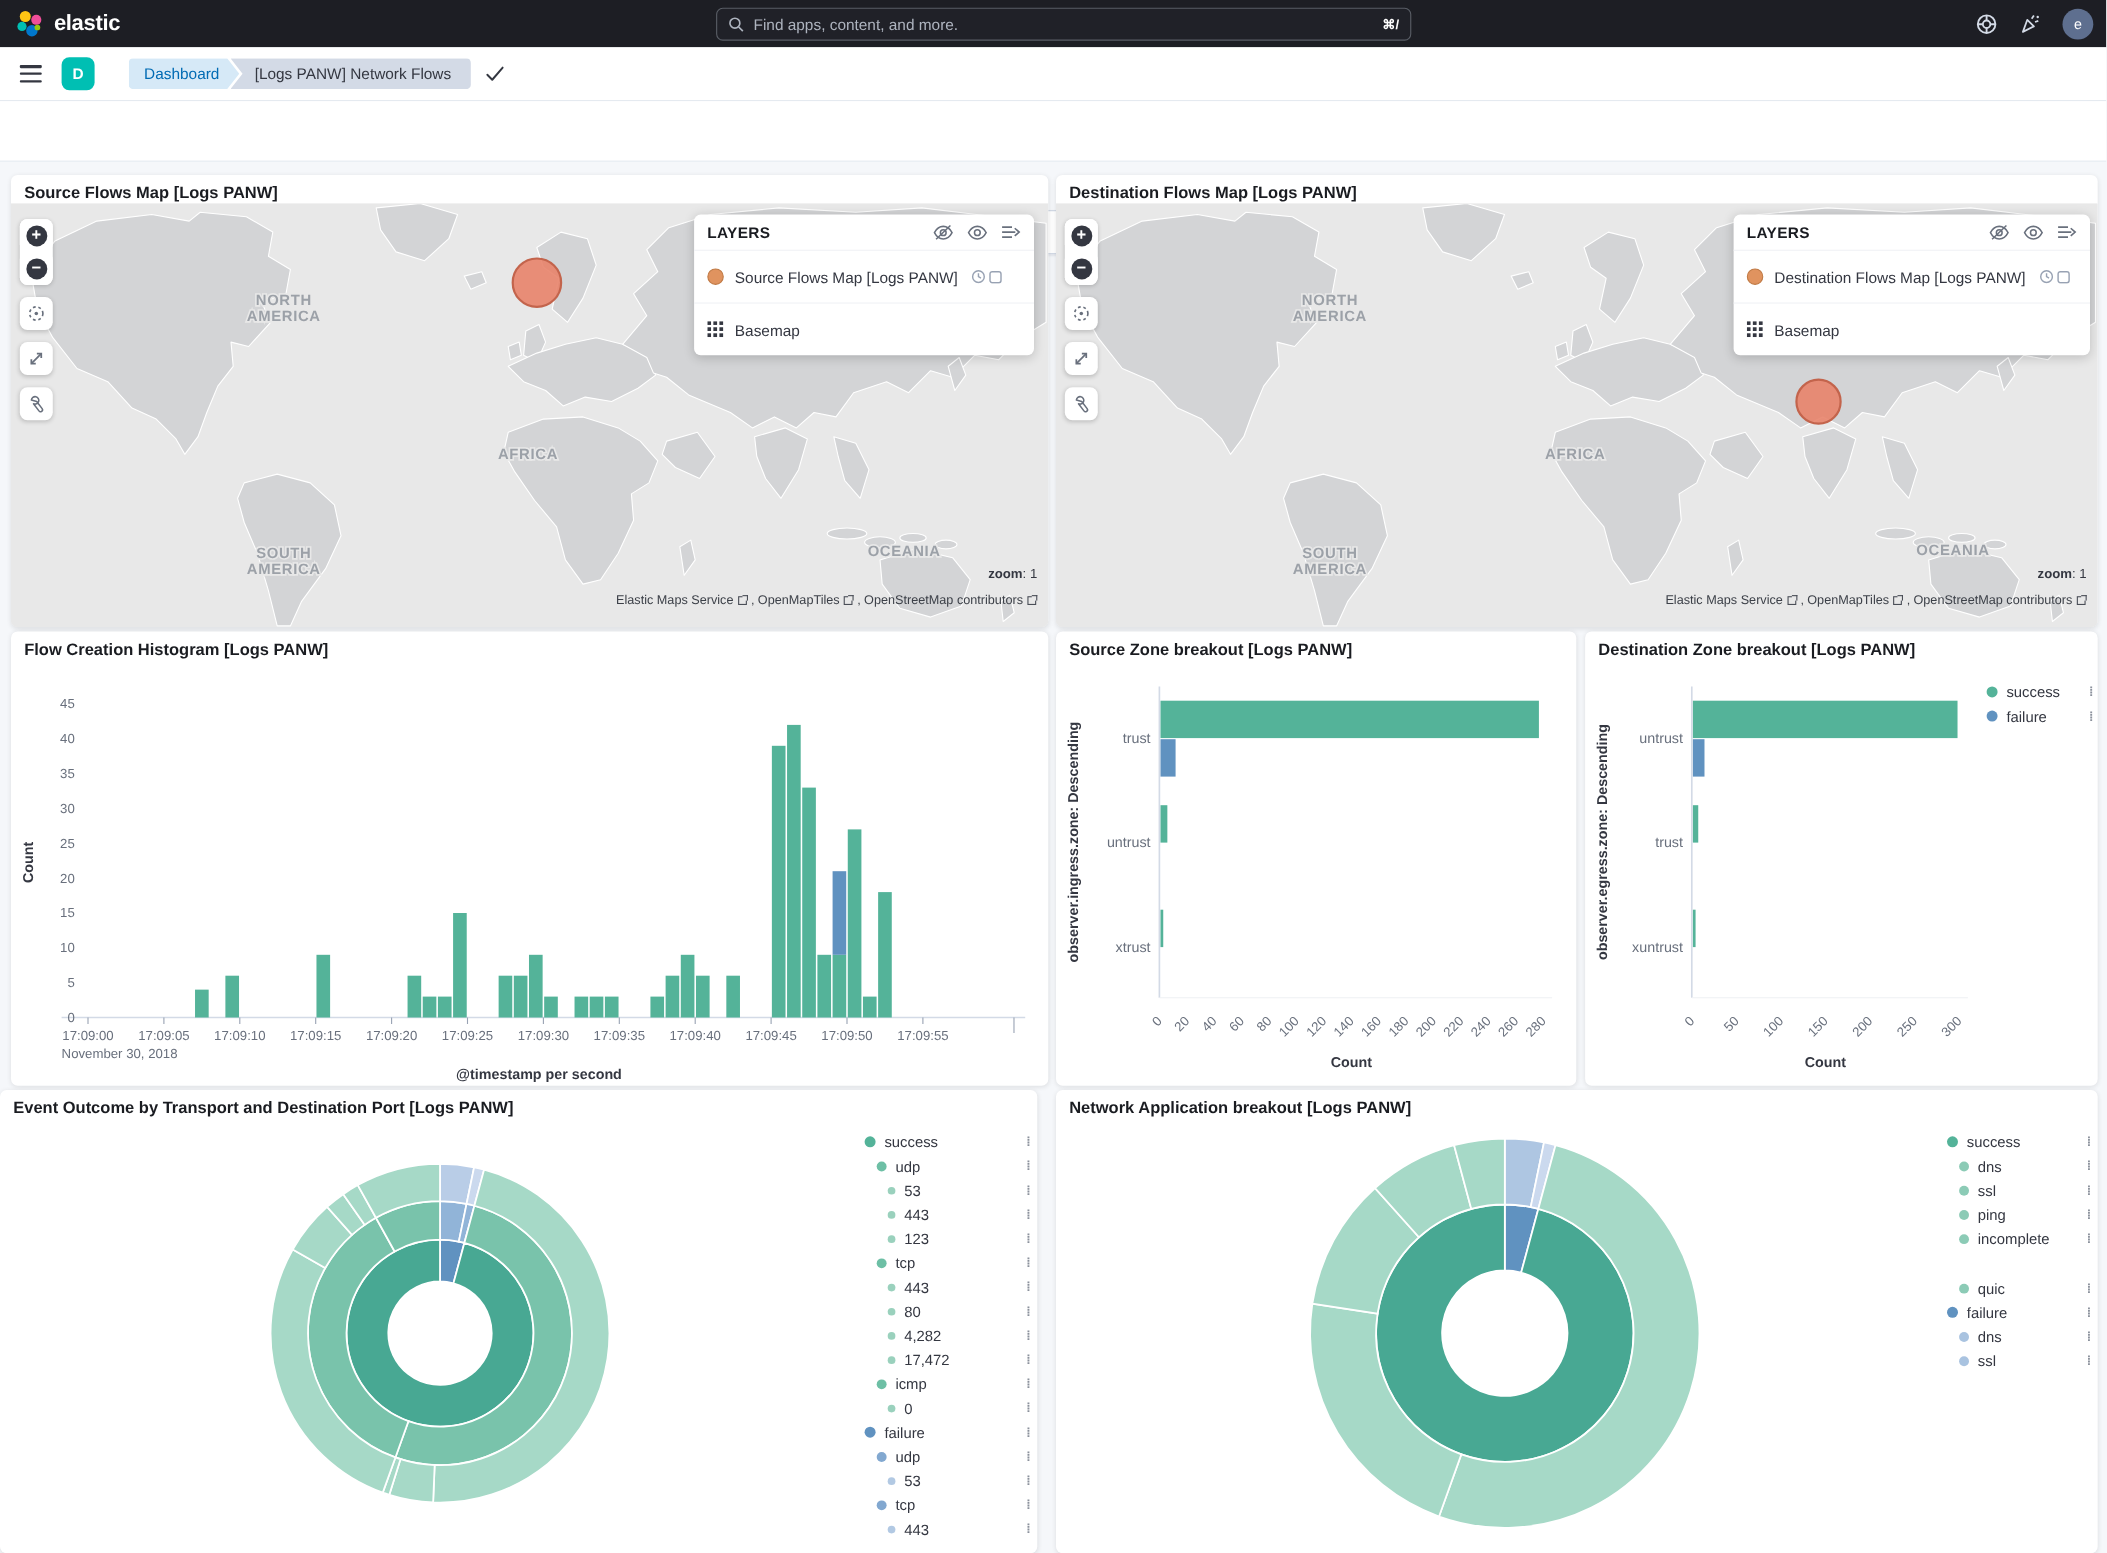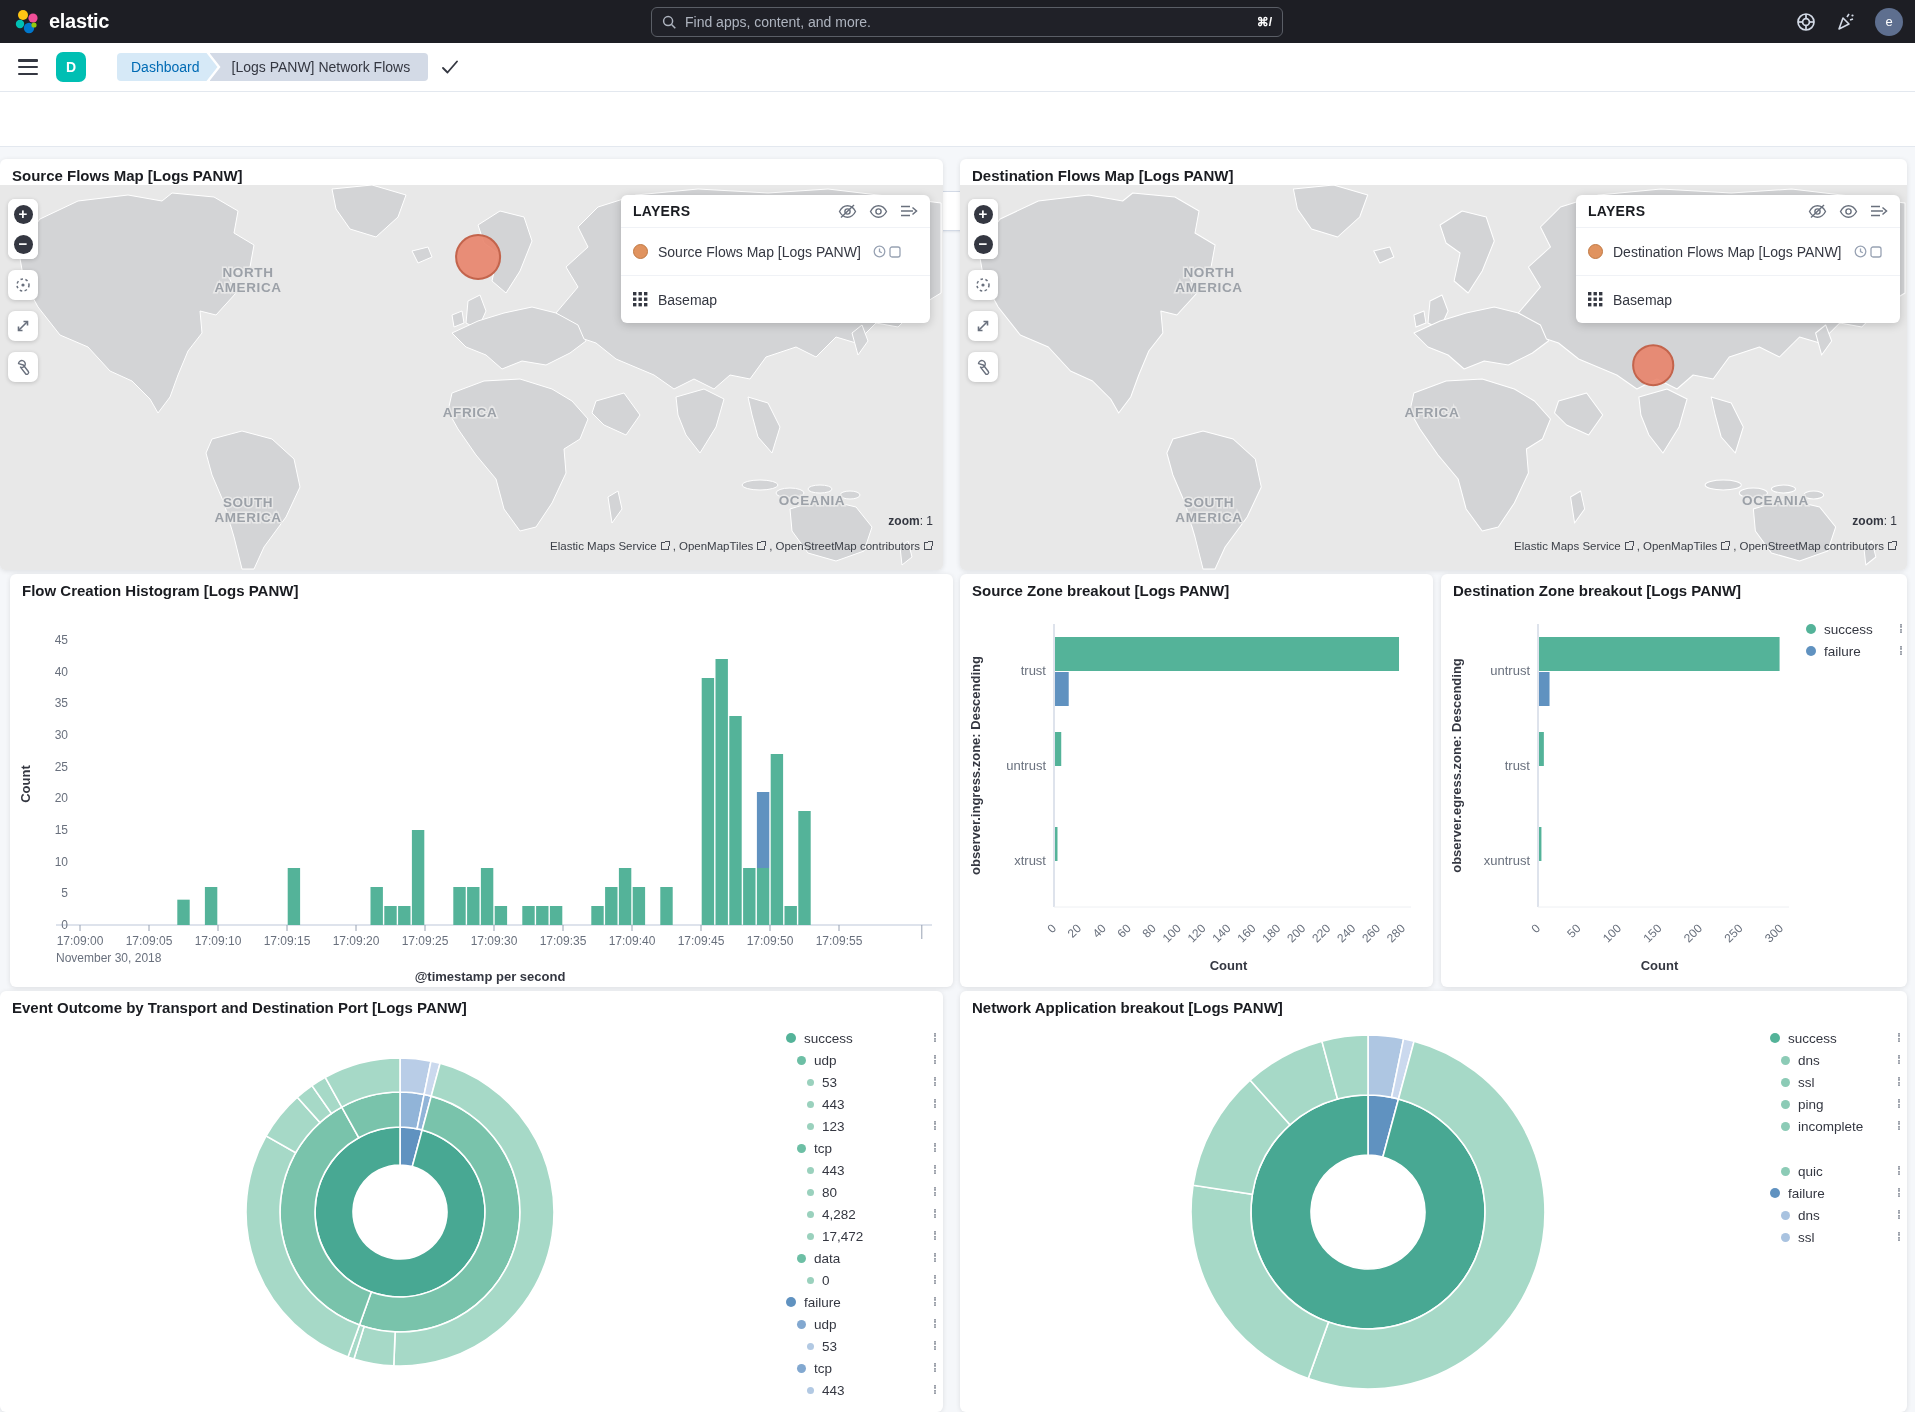--- a/index.html
+++ b/index.html
@@ -175,21 +175,21 @@
     </div>
     <button class="btn-refresh">
       <svg width="15" height="15" viewBox="0 0 16 16">
         <path d="M13.5,8 A5.5,5.5 0 1 1 8,2.5" fill="none" stroke="#006BB4" stroke-width="1.7" stroke-linecap="round"></path>
         <polygon points="8,0.2 8,4.8 11.2,2.5" fill="#006BB4"></polygon>
       </svg>
       <span>Refresh</span>
     </button>
   </div>
 
-  <div class="panel" style="left:0; top:159px; width:943px; height:411px;">
+  <div class="panel" style="left:10px; top:159px; width:943px; height:411px;">
     <div class="panel-title">Source Flows Map [Logs PANW]</div>
     <div class="map-viewport" id="map-source">
         <svg viewBox="0 0 943 385" preserveAspectRatio="none" class="world">
           <rect x="0" y="0" width="943" height="385" fill="#E8E8E8"></rect>
           <polygon points="18,62 40,34 78,16 128,10 162,16 172,8 214,12 238,26 234,48 254,60 250,82 228,90 236,108 216,130 200,126 202,148 188,166 178,190 170,212 158,228 150,214 132,196 110,186 88,162 60,150 38,122 24,96" fill="#D3D4D6" stroke="#FFFFFF" stroke-width="1" stroke-linejoin="round"></polygon>
           <polygon points="332,4 372,0 406,10 398,32 376,52 350,44 336,24" fill="#D3D4D6" stroke="#FFFFFF" stroke-width="1" stroke-linejoin="round"></polygon>
           <polygon points="212,254 242,246 272,254 294,274 300,302 286,332 264,362 254,384 242,384 234,352 224,318 212,290 206,268" fill="#D3D4D6" stroke="#FFFFFF" stroke-width="1" stroke-linejoin="round"></polygon>
           <polygon points="412,66 428,62 432,72 418,78" fill="#D3D4D6" stroke="#FFFFFF" stroke-width="1" stroke-linejoin="round"></polygon>
           <polygon points="468,116 480,110 486,126 478,144 466,138" fill="#D3D4D6" stroke="#FFFFFF" stroke-width="1" stroke-linejoin="round"></polygon>
           <polygon points="452,130 462,126 464,138 454,142" fill="#D3D4D6" stroke="#FFFFFF" stroke-width="1" stroke-linejoin="round"></polygon>
@@ -640,21 +640,21 @@
           <span class="legend-label">4,282</span>
           <span class="kebab"></span>
         </div>
         <div class="legend-row" style="padding-left: 21px;">
           <span class="legend-dot" style="width: 7px; height: 7px; background: rgb(154, 209, 189);"></span>
           <span class="legend-label">17,472</span>
           <span class="kebab"></span>
         </div>
         <div class="legend-row" style="padding-left: 11px;">
           <span class="legend-dot" style="width: 9px; height: 9px; background: rgb(109, 191, 165);"></span>
-          <span class="legend-label">data</span>
+          <span class="legend-label">icmp</span>
           <span class="kebab"></span>
         </div>
         <div class="legend-row" style="padding-left: 21px;">
           <span class="legend-dot" style="width: 7px; height: 7px; background: rgb(154, 209, 189);"></span>
           <span class="legend-label">0</span>
           <span class="kebab"></span>
         </div>
         <div class="legend-row" style="padding-left: 0px;">
           <span class="legend-dot" style="width: 10px; height: 10px; background: rgb(96, 146, 192);"></span>
           <span class="legend-label">failure</span>

